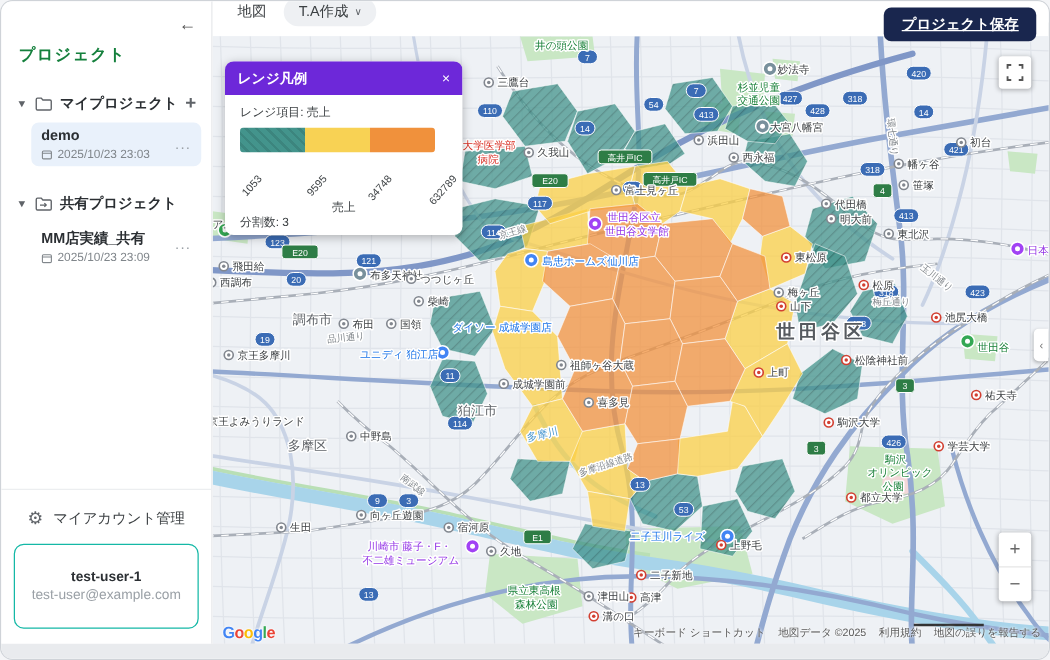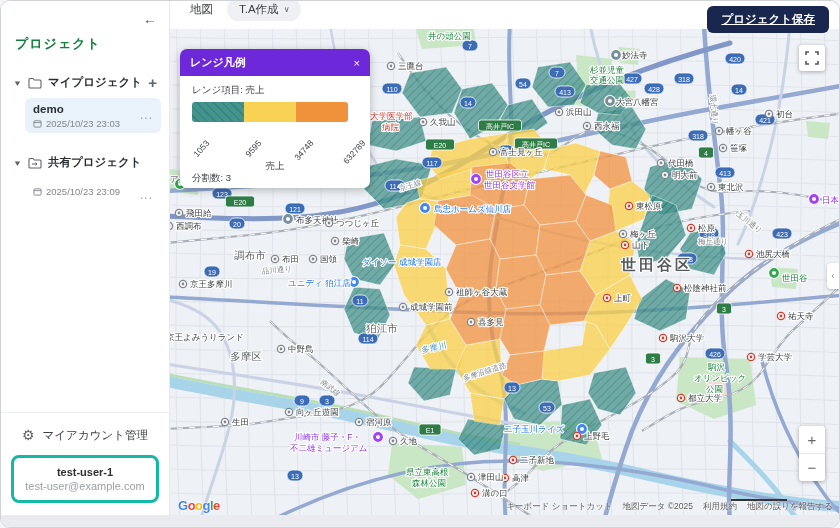--- a/index.html
+++ b/index.html
@@ -16,21 +16,21 @@
   .plus-btn{font-size:15px;color:#5f6368;cursor:pointer;padding:0 2px;line-height:1;}
   .sb-item{margin:4px 8px 0 24px;padding:5px 6px 4px 8px;border-radius:6px;position:relative;}
   .sb-item.selected{background:#e9f1fb;}
   .sb-item-name{font-size:11.5px;color:#2b2f33;font-weight:bold;}
   .sb-item-date{display:flex;align-items:center;font-size:9.5px;color:#80868b;margin-top:3px;}
   .sb-item-date svg{margin-right:4px;}
   .dots{position:absolute;right:8px;top:10px;color:#9aa0a6;font-size:12px;letter-spacing:1px;cursor:pointer;}
   #sb-bottom{position:absolute;left:0;right:0;bottom:0;border-top:1px solid #eceef0;padding:14px 10px 12px;}
   .account-link{display:flex;align-items:center;justify-content:center;font-size:11.5px;color:#3c4043;cursor:pointer;}
   .account-link .gear{font-size:14px;margin-right:8px;color:#5f6368;}
-  .user-card{margin-top:12px;border:3px solid #14b8a6;border-radius:8px;padding:8px 4px;text-align:center;background:#fff;}
+  .user-card{margin-top:12px;border:1px solid #14b8a6;border-radius:8px;padding:20px 4px;text-align:center;background:#fff;}
   .user-name{font-size:11px;font-weight:bold;color:#2b2f33;}
   .user-email{font-size:11px;color:#9aa0a6;margin-top:2px;}
   
   #topbar{position:absolute;left:169px;right:0;top:0;height:17px;background:#fff;z-index:25;display:flex;align-items:center;}
   .tab{font-size:11.5px;color:#3c4043;margin-left:20px;cursor:pointer;}
   .tab.pill{background:#eef0f3;border-radius:14px;padding:4px 12px;margin-left:14px;display:flex;align-items:center;}
   .tab .caret{font-size:8px;margin-left:5px;color:#5f6368;}
   #save-btn{position:absolute;top:5px;right:10px;background:#19264e;color:#fff;font-size:11.5px;font-weight:bold;border:none;border-radius:6px;padding:6px 14px;cursor:pointer;z-index:40;text-decoration:underline;}
   
   #map-wrap{position:absolute;left:169px;top:28px;right:0;bottom:12px;background:#eef1f5;overflow:hidden;}
@@ -98,20 +98,21 @@
     <div class="sb-group">
       <div class="sb-group-head">
         <span class="chev">▼</span>
         <svg width="14" height="12" viewBox="0 0 14 12">
             <path d="M1 2.5 Q1 1.5 2 1.5 H5 L6.3 3 H12 Q13 3 13 4 V10 Q13 11 12 11 H2 Q1 11 1 10 Z" fill="none" stroke="#5f6368" stroke-width="1.1"></path>
             <path d="M4 7 H9 M7.5 5.5 L9 7 L7.5 8.5" fill="none" stroke="#5f6368" stroke-width="1"></path>
           </svg>
         <span class="grow">共有プロジェクト</span>
       </div>
       <div class="sb-item">
+        <div class="sb-item-name">MM店実績_共有</div>
         <div class="sb-item-date">
           <svg width="9" height="9" viewBox="0 0 10 10">
               <rect x="1" y="2" width="8" height="7" rx="1" fill="none" stroke="#80868b"></rect>
               <line x1="1" y1="4" x2="9" y2="4" stroke="#80868b"></line>
             </svg>
           <span>2025/10/23 23:09</span>
         </div>
         <span class="dots">...</span>
       </div>
     </div>

